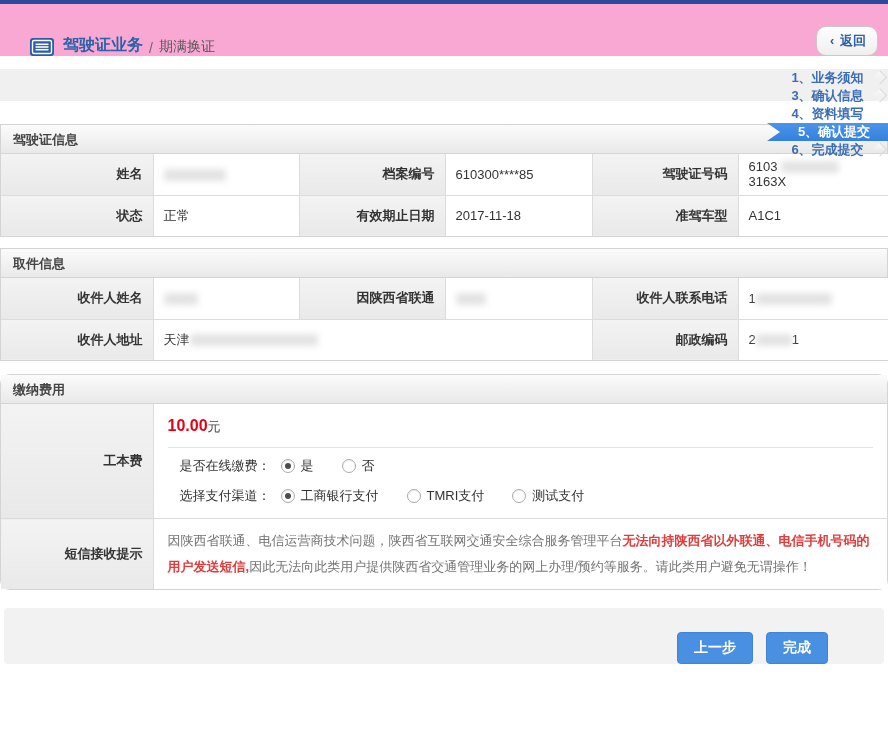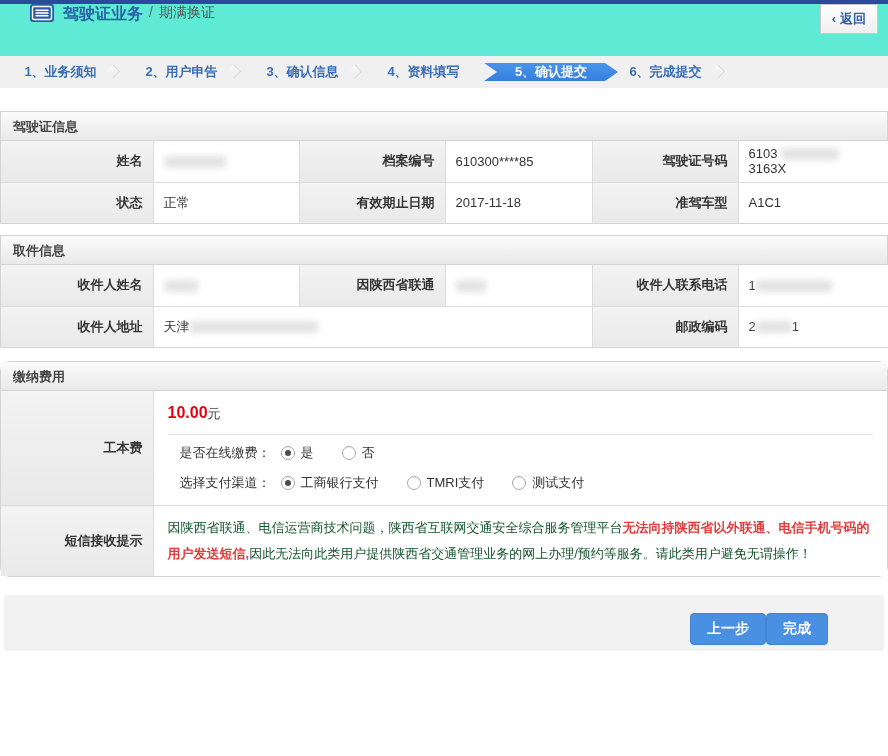--- a/index.html
+++ b/index.html
@@ -7,35 +7,35 @@
   body {
     width:888px; height:756px; overflow:hidden;
     background:#fff; color:#333;
     font-family:"Liberation Sans","DejaVu Sans",sans-serif;
     font-size:13px;
   }
   
   .topbar { height:4px; background:#2b4a9b; }
 
   
-  .header { height:52px; display:flex; align-items:flex-start; padding:0 10px 0 30px; background:#5eead4; }
+  .header { height:52px; display:flex; align-items:flex-end; padding:0 10px 0 30px; background:#f9a8d4; }
   .doc-icon { flex:0 0 auto; margin-right:9px; display:inline-flex; }
   .page-title { color:#2962a8; font-size:16px; font-weight:bold; }
   .title-sep { color:#666; font-size:14px; margin:0 6px; }
   .page-subtitle { color:#555; font-size:14px; }
   .back-btn {
     margin-left:auto; background:linear-gradient(#fefefe,#efefef);
-    border:1px solid #c9c9c9; border-radius:0; padding:5px 11px;
+    border:1px solid #c9c9c9; border-radius:10px; padding:5px 11px;
     color:#2d5fa8; font-weight:bold; font-size:13px; cursor:pointer;
-    font-family:Liberation Sans, sans-serif;
+    font-family:Liberation Mono, monospace;
   }
   .back-chevron { font-weight:bold; margin-right:4px; }
 
   
-  .wizard { height:32px; background:#f0f0f0; display:flex; align-items:center; }
+  .wizard { margin-top:13px; height:32px; background:#f0f0f0; display:flex; align-items:flex-end;flex-direction:column; }
   .step {
     width:121px; display:flex; align-items:center; justify-content:center;
     color:#3a6db5; font-weight:bold; font-size:13px; position:relative;
   }
   .step.with-sep::after {
     content:''; position:absolute; right:3px; top:50%;
     width:9px; height:9px;
     border-top:1px solid #d9d9d9; border-right:1px solid #d9d9d9;
     transform:translateY(-56%) rotate(45deg);
     background:linear-gradient(135deg, #fafafa 0%, transparent 60%);
@@ -94,28 +94,28 @@
     padding:0 8px; font-size:13px; font-family:inherit; vertical-align:middle;
   }
   .get-code-btn {
     margin-left:10px; height:30px; padding:0 14px; vertical-align:middle;
     background:linear-gradient(#fafafa,#ececec); border:1px solid #c6c6c6;
     border-radius:3px; color:#333; font-weight:bold; font-size:13px;
     cursor:pointer; font-family:inherit;
   }
   .sms-cell { padding:9px 14px; }
   .sms-text { margin:0; line-height:26px; font-size:13px; }
-  .sms-normal { color:#14532d; }
+  .sms-normal { color:#737373; }
   .sms-strong { color:#e03c3c; font-weight:bold; }
 
   
   .footer-bar {
     margin:18px 4px 0 4px; height:56px; background:#f2f2f2; border-radius:4px;
-    display:flex; justify-content:flex-end; align-items:center;
-    padding:12px 56px 0 0; 
+    display:flex; justify-content:flex-end; align-items:flex-end;
+    padding:12px 56px 0 0; gap:13px;
   }
   .btn-blue {
     background:#4a90e2; border:1px solid #3f84d6; color:#fff; font-weight:bold;
     font-size:14px; border-radius:4px; padding:6px 16px; cursor:pointer;
     font-family:inherit;
   }
 </style>
 </head>
 <body>
 
@@ -132,21 +132,20 @@
     </svg>
   </span>
   <span class="page-title">驾驶证业务</span>
   <span class="title-sep">/</span>
   <span class="page-subtitle">期满换证</span>
   <button class="back-btn"><span class="back-chevron">‹</span><span>返回</span></button>
 </div>
 
 <div class="wizard">
   <div class="step with-sep">1、业务须知</div>
-  <div class="step with-sep">2、用户申告</div>
   <div class="step with-sep">3、确认信息</div>
   <div class="step">4、资料填写</div>
   <div class="step active">5、确认提交</div>
   <div class="step with-sep">6、完成提交</div>
   <div class="wizard-filler"></div>
 </div>
 
 <div class="section sec-license">
   <div class="section-header">驾驶证信息</div>
   <table>

